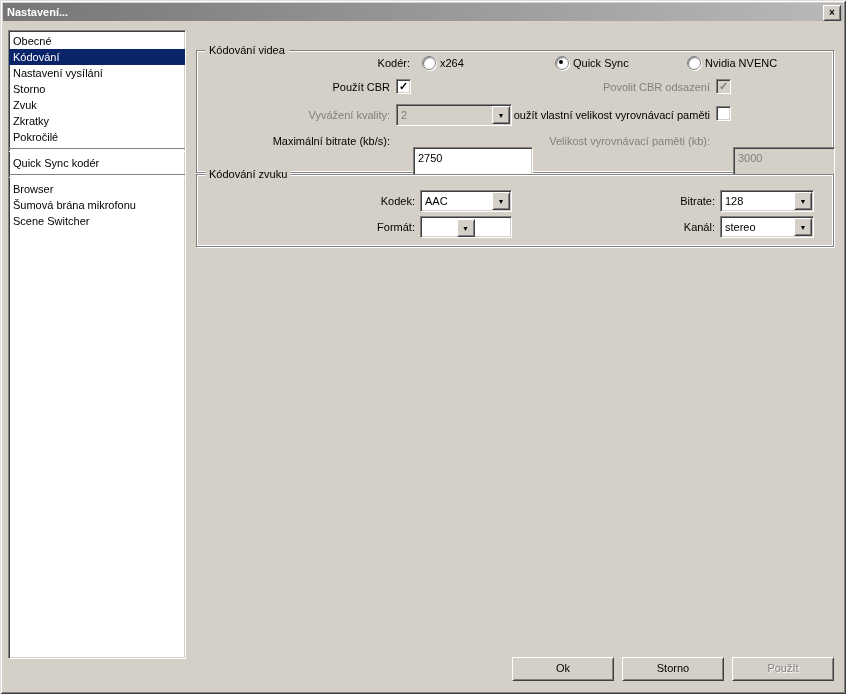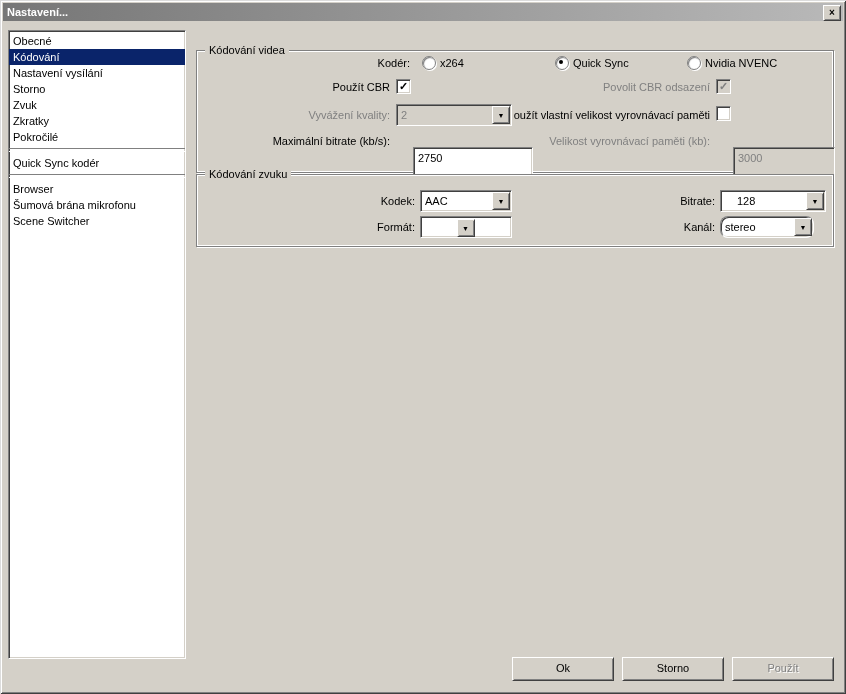--- a/index.html
+++ b/index.html
@@ -172,36 +172,36 @@
   </div>
 
   <div class="lbl r" style="left:300px;top:194px;width:115px;">Kodek:</div>
   <div class="combo" style="left:420px;top:190px;width:90px;">
     <span class="combo-value">AAC</span>
     <span class="combo-btn">
       <span class="combo-arrow">▼</span>
     </span>
   </div>
   <div class="lbl r" style="left:600px;top:194px;width:115px;">Bitrate:</div>
-  <div class="combo" style="left:720px;top:190px;width:92px;padding-left:12px;">
+  <div class="combo" style="left:720px;top:190px;width:92px;">
     <span class="combo-value">128</span>
     <span class="combo-btn">
       <span class="combo-arrow">▼</span>
     </span>
   </div>
 
   <div class="lbl r" style="left:300px;top:220px;width:115px;">Formát:</div>
   <div class="combo" style="left:420px;top:216px;width:90px;flex-direction:column;">
     <span class="combo-value">48kHz</span>
     <span class="combo-btn">
       <span class="combo-arrow">▼</span>
     </span>
   </div>
   <div class="lbl r" style="left:600px;top:220px;width:115px;">Kanál:</div>
-  <div class="combo" style="left:720px;top:216px;width:92px;border-radius:8px;">
+  <div class="combo" style="left:720px;top:216px;width:92px;">
     <span class="combo-value">stereo</span>
     <span class="combo-btn">
       <span class="combo-arrow">▼</span>
     </span>
   </div>
 
   <div class="btn" style="left:512px;top:657px;">Ok</div>
   <div class="btn" style="left:622px;top:657px;">Storno</div>
   <div class="btn disabled" style="left:732px;top:657px;">Použít</div>
 

